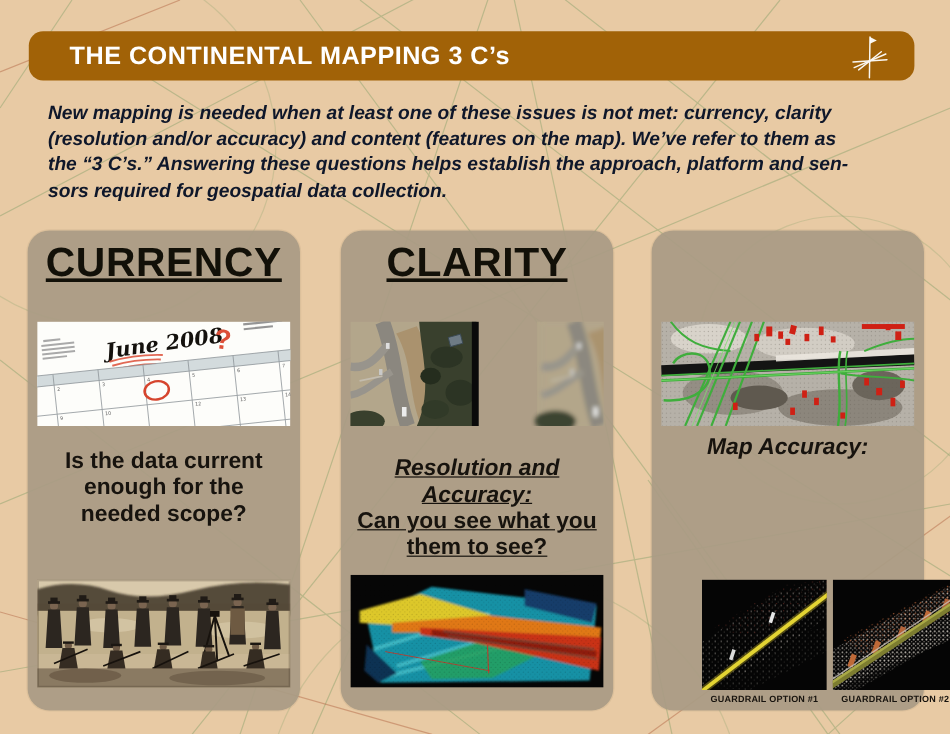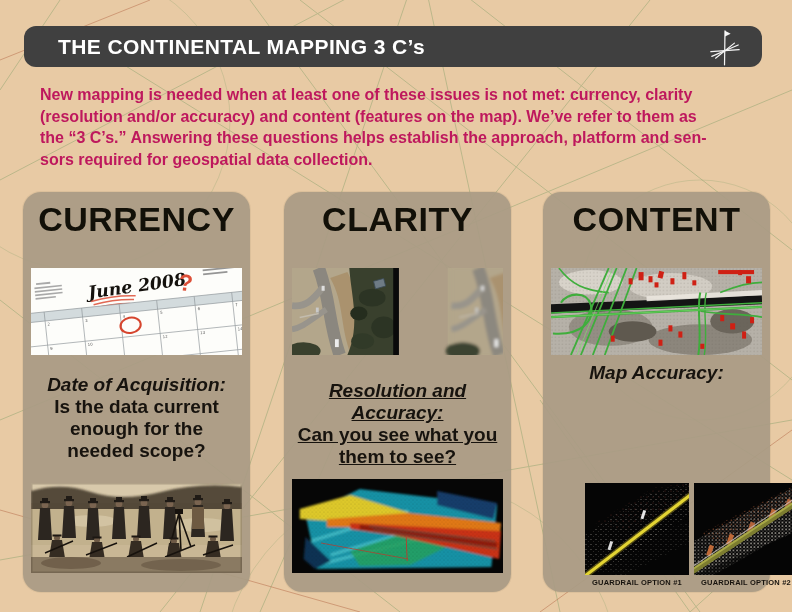--- a/index.html
+++ b/index.html
@@ -7,44 +7,44 @@
   body {
     position:relative; overflow:hidden;
     background:#e8caa4;
     font-family:"Liberation Sans", sans-serif;
     color:#17130e;
   }
   .bg-map { position:absolute; inset:0; z-index:0; }
 
   .title-bar {
     position:absolute; left:24px; top:26px; width:738px; height:41px;
-    background:#404040; border-radius:12px; z-index:2;
+    background:#a16207; border-radius:12px; z-index:2;
     display:flex; align-items:center; padding:0 20px 0 34px;
   }
   .title-bar .title {
     color:#ffffff; font-size:21px; font-weight:600; letter-spacing:0.4px;
   }
   .title-bar .compass { margin-left:auto; width:34px; height:38px; }
 
   .intro {
     position:absolute; left:40px; top:84px; width:724px; z-index:2;
     font-size:16px; font-weight:700; line-height:21.5px;
-    color:#be185d; white-space:pre-line;
+    color:#0f172a; white-space:pre-line;font-style:italic;
   }
 
   .panel {
     position:absolute; top:192px; width:227px; height:400px;
     background:rgba(169,155,132,0.93); border-radius:18px; z-index:1;
     box-shadow:0 0 0 1px rgba(90,75,55,0.08);
   }
   .panel-1 { left:23px; } .panel-2 { left:284px;padding-left:28px; } .panel-3 { left:543px; }
 
   .panel h2 {
     position:absolute; top:8px; left:0; right:0; text-align:center;
-    font-size:34px; font-weight:800; letter-spacing:0.5px; color:#121008;
+    font-size:34px; font-weight:800; letter-spacing:0.5px; color:#121008;text-decoration:underline;
   }
   .img-top { position:absolute; left:8px; top:76px; width:211px; height:87px; }
   .img-bottom { position:absolute; left:8px; top:291px; width:211px; height:90px; }
   .panel-2 .img-bottom { top:287px; height:94px; }
   .img-top svg, .img-bottom svg, .gr-img svg { display:block; width:100%; height:100%; }
 
   .caption { position:absolute; left:3px; right:3px; text-align:center; }
   .panel-1 .caption { top:182px; }
   .panel-2 .caption { top:188px;text-decoration:underline; }
   .panel-3 .caption { top:170px; }
@@ -173,21 +173,20 @@
           <text x="-22" y="96">15</text>
             <text x="52" y="96">17</text>
             <text x="126" y="96">19</text>
         </g>
         <ellipse cx="96" cy="56" rx="10" ry="7.5" fill="none" stroke="#d6452e" stroke-width="2" transform="rotate(-5 96 56)"></ellipse>
       </g>
     </svg>
   </div>
 
   <div class="caption">
-    <div class="cap-sub">Date of Acquisition:</div>
     <div class="cap-q">Is the data current
 enough for the
 needed scope?</div>
   </div>
 
   <div class="img-bottom">
     <svg viewBox="0 0 211 90" preserveAspectRatio="none">
       <defs>
         <filter id="soft1">
             <feGaussianBlur stdDeviation="1"></feGaussianBlur>
@@ -322,21 +321,20 @@
         <path d="M84 51 L212 70" stroke="#5c4a40" stroke-width="1.4" opacity="0.85" fill="none"></path>
       </g>
       <path d="M30 64 L120 80" stroke="#c0392b" stroke-width="0.8" opacity="0.9" fill="none"></path>
       <path d="M118 58 L119 82" stroke="#c0392b" stroke-width="1" opacity="0.9" fill="none"></path>
       <rect width="218" height="94" fill="url(#ndots)" opacity="0.22"></rect>
     </svg>
   </div>
 </section>
 
 <section class="panel panel-3">
-  <h2>CONTENT</h2>
 
   <div class="img-top">
     <svg viewBox="0 0 212 85" preserveAspectRatio="none">
       <defs>
         <pattern id="gdots" width="3.5" height="3.5" patternUnits="userSpaceOnUse">
           <circle cx="1" cy="1" r="0.5" fill="#5f594f"></circle>
         </pattern>
       </defs>
       <rect width="212" height="85" fill="#b6b1a8"></rect>
       <ellipse cx="60" cy="58" rx="42" ry="18" fill="#948e84"></ellipse>

